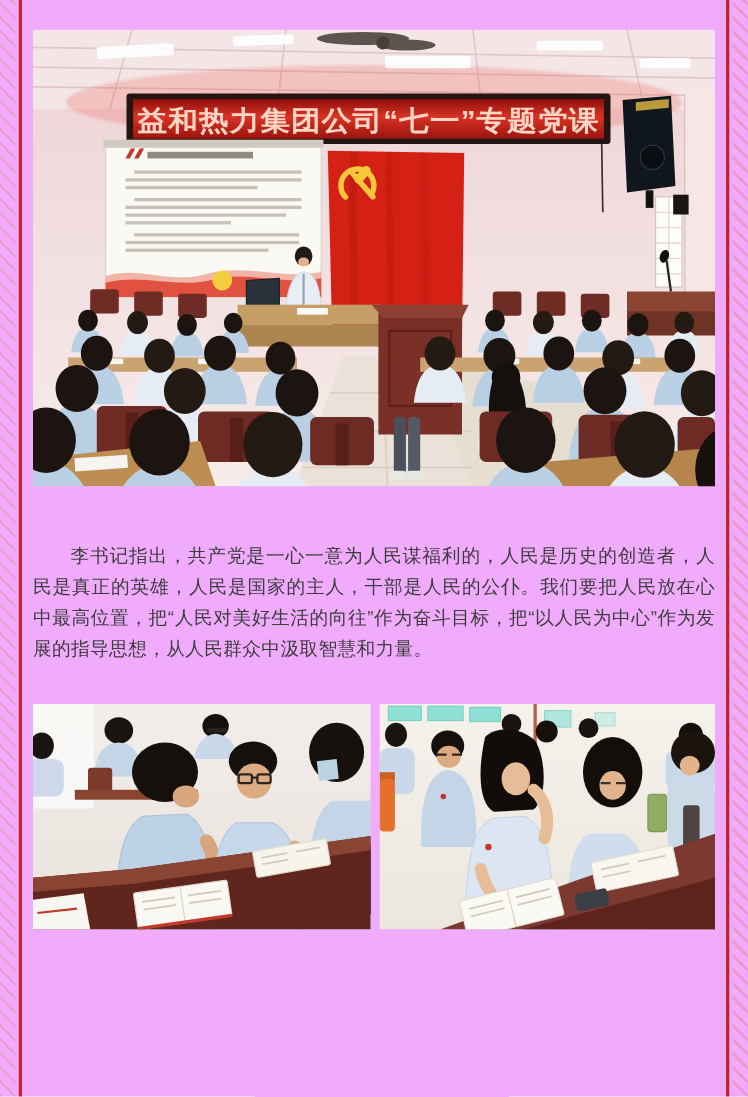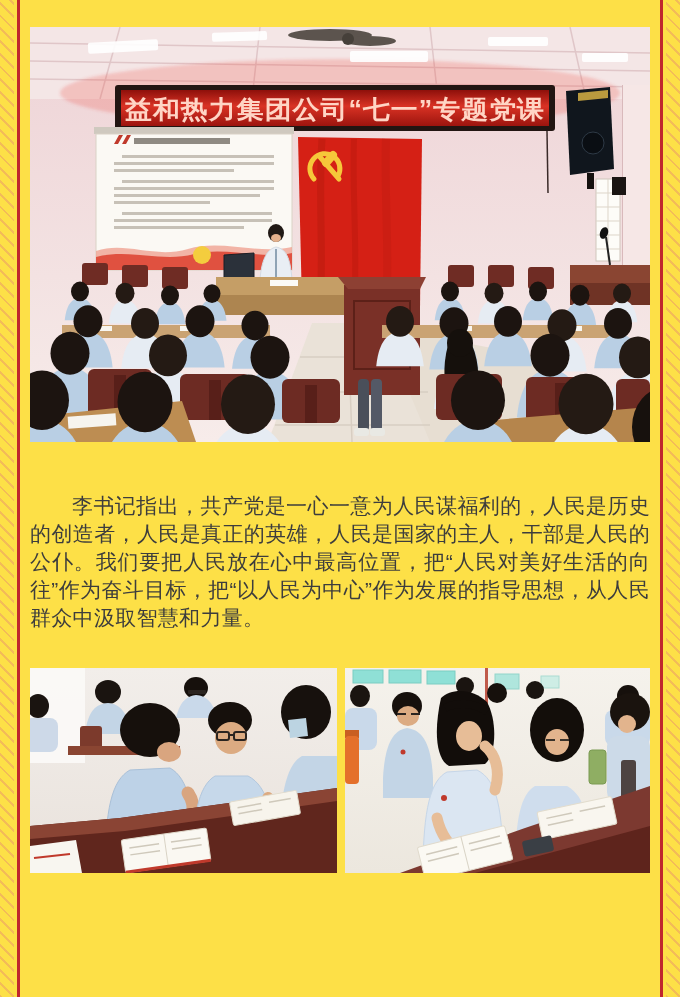--- a/index.html
+++ b/index.html
@@ -1,36 +1,36 @@
 <!DOCTYPE html>
 <html><head>
 <meta charset="utf-8">
 <style>
   html,body{margin:0;padding:0;background:#ffffff;}
   .page{
-    position:relative;width:680px;height:997px;background:#fde047;overflow:hidden;
+    position:relative;width:680px;height:997px;background:#f0abfc;overflow:hidden;
     font-family:"Liberation Sans","DejaVu Sans",sans-serif;
   }
   
   .stripe{position:absolute;top:0;bottom:0;width:14px;
     background:repeating-linear-gradient(45deg,rgba(225,120,120,.35) 0 2px,transparent 2px 9px);}
   .stripe-left{left:0;}
   .stripe-right{right:0;}
   .redline{position:absolute;top:0;bottom:0;width:3px;background:#c0272d;}
   .redline-left{left:17px;}
   .redline-right{right:17px;}
 
   .content{position:absolute;left:30px;top:0;width:620px;}
   figure{margin:0;padding:0;}
   .photo{display:block;line-height:0;}
   .photo svg{display:block;}
   .photo-main{margin-top:27px;}
   .photo-row{margin-top:36px;display:flex;gap:8px;}
   .para{
-    font-size:21px;line-height:28px;color:#3d3d3d;text-align:justify;
+    font-size:17px;line-height:28px;color:#3d3d3d;text-align:justify;
     text-indent:2em;letter-spacing:.3px;margin:0;
   }
   .para-1{margin-top:50px;}
   .para-2{margin-top:49px;}
 </style>
 </head>
 <body>
 
 <div class="page">
   <div class="stripe stripe-left"></div>

